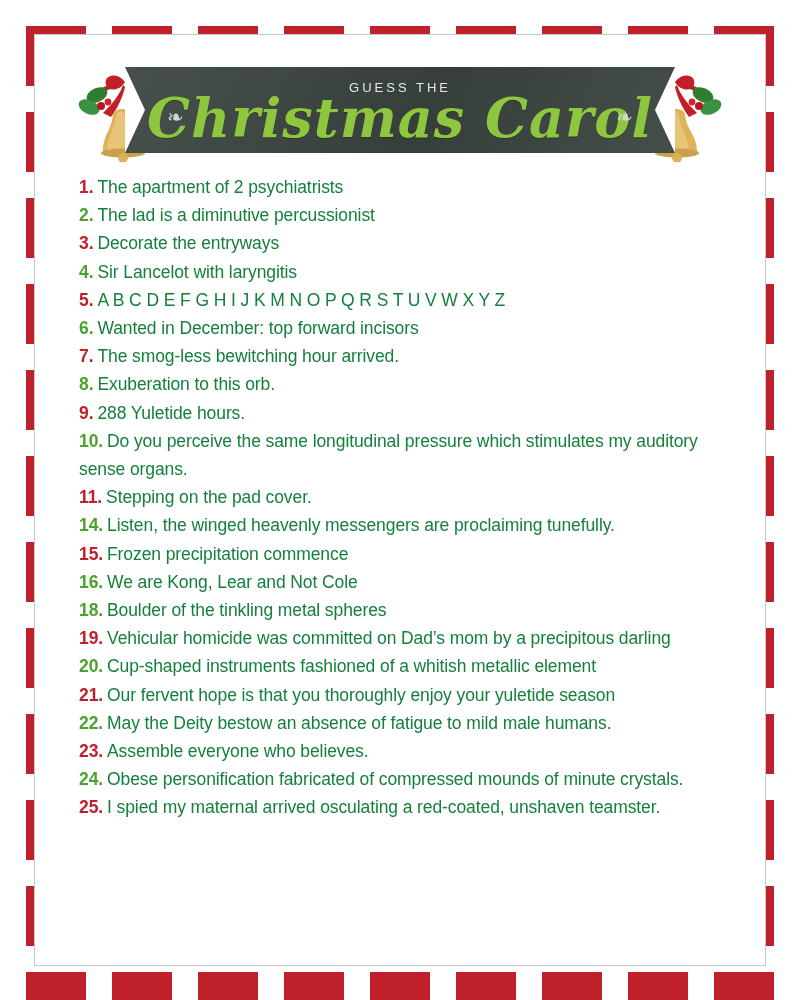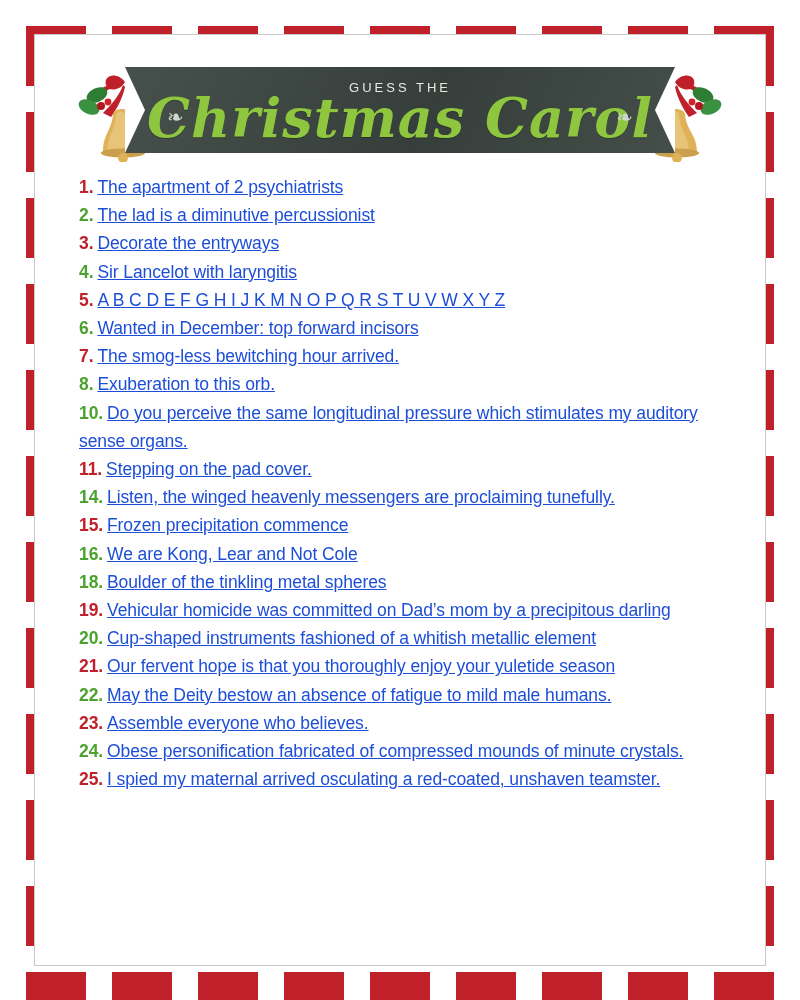--- a/index.html
+++ b/index.html
@@ -139,21 +139,21 @@
     color: #2b2b2b;
     font-family: "Liberation Sans", sans-serif;
     letter-spacing: -0.1px;
   }
   .num {
     font-weight: bold;
     margin-right: 4px;
   }
   .num.red { color: #c0202a; }
   .num.green { color: #4ba22e; }
-  .txt { color: #1d4ed8; text-decoration: underline; }
+  .txt { color: #15803d; }
 </style>
 </head>
 <body>
 
 <div class="page">
 
   <div class="border-frame">
     <div class="stripe-h" style="left:0px"></div>
     <div class="stripe-h" style="left:86px"></div>
     <div class="stripe-h" style="left:172px"></div>
@@ -232,20 +232,21 @@
 
     <div class="list">
       <div class="row"><span class="num red">1.</span><span class="txt">The apartment of 2 psychiatrists</span></div>
       <div class="row"><span class="num green">2.</span><span class="txt">The lad is a diminutive percussionist</span></div>
       <div class="row"><span class="num red">3.</span><span class="txt">Decorate the entryways</span></div>
       <div class="row"><span class="num green">4.</span><span class="txt">Sir Lancelot with laryngitis</span></div>
       <div class="row"><span class="num red">5.</span><span class="txt">A B C D E F G H I J K M N O P Q R S T U V W X Y Z</span></div>
       <div class="row"><span class="num green">6.</span><span class="txt">Wanted in December: top forward incisors</span></div>
       <div class="row"><span class="num red">7.</span><span class="txt">The smog-less bewitching hour arrived.</span></div>
       <div class="row"><span class="num green">8.</span><span class="txt">Exuberation to this orb.</span></div>
+      <div class="row"><span class="num red">9.</span><span class="txt">288 Yuletide hours.</span></div>
       <div class="row"><span class="num green">10.</span><span class="txt">Do you perceive the same longitudinal pressure which stimulates my auditory sense organs.</span></div>
       <div class="row"><span class="num red">11.</span><span class="txt">Stepping on the pad cover.</span></div>
       <div class="row"><span class="num green">14.</span><span class="txt">Listen, the winged heavenly messengers are proclaiming tunefully.</span></div>
       <div class="row"><span class="num red">15.</span><span class="txt">Frozen precipitation commence</span></div>
       <div class="row"><span class="num green">16.</span><span class="txt">We are Kong, Lear and Not Cole</span></div>
       <div class="row"><span class="num green">18.</span><span class="txt">Boulder of the tinkling metal spheres</span></div>
       <div class="row"><span class="num red">19.</span><span class="txt">Vehicular homicide was committed on Dad’s mom by a precipitous darling</span></div>
       <div class="row"><span class="num green">20.</span><span class="txt">Cup-shaped instruments fashioned of a whitish metallic element</span></div>
       <div class="row"><span class="num red">21.</span><span class="txt">Our fervent hope is that you thoroughly enjoy your yuletide season</span></div>
       <div class="row"><span class="num green">22.</span><span class="txt">May the Deity bestow an absence of fatigue to mild male humans.</span></div>

